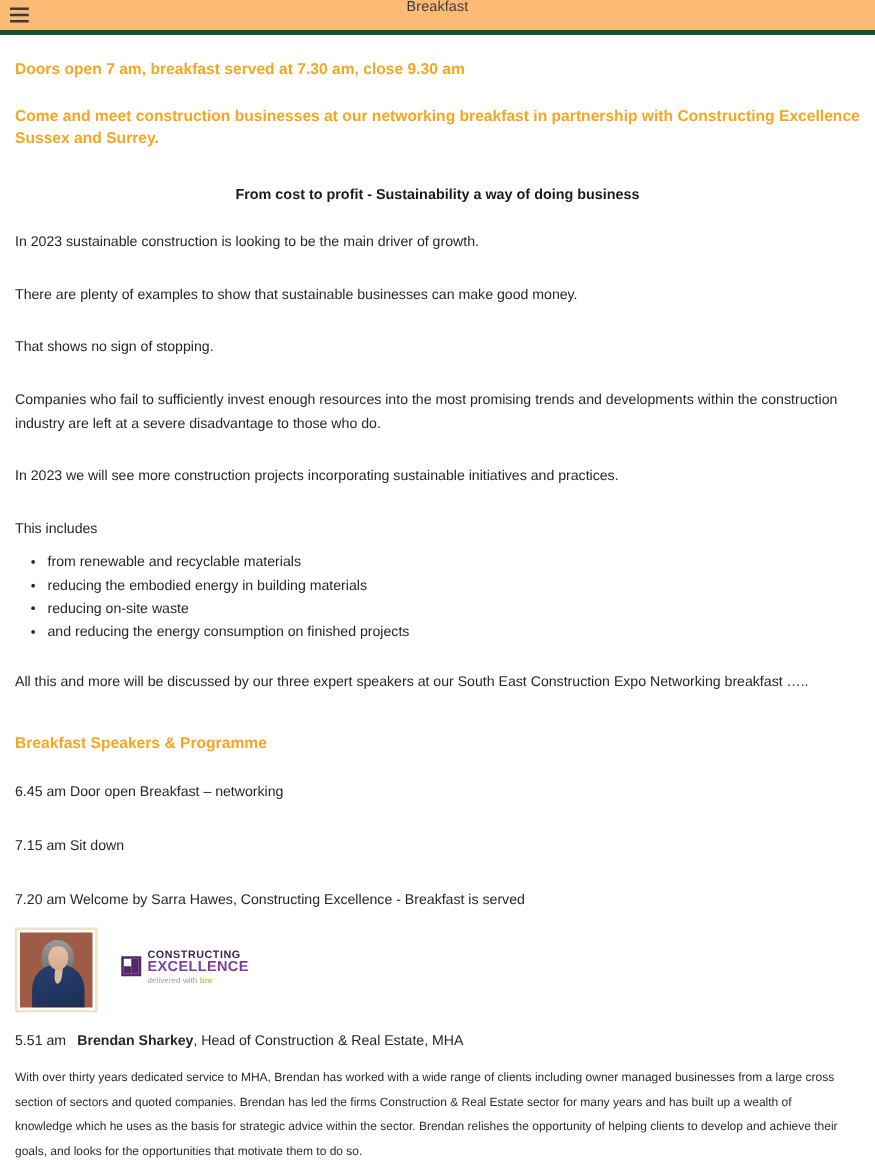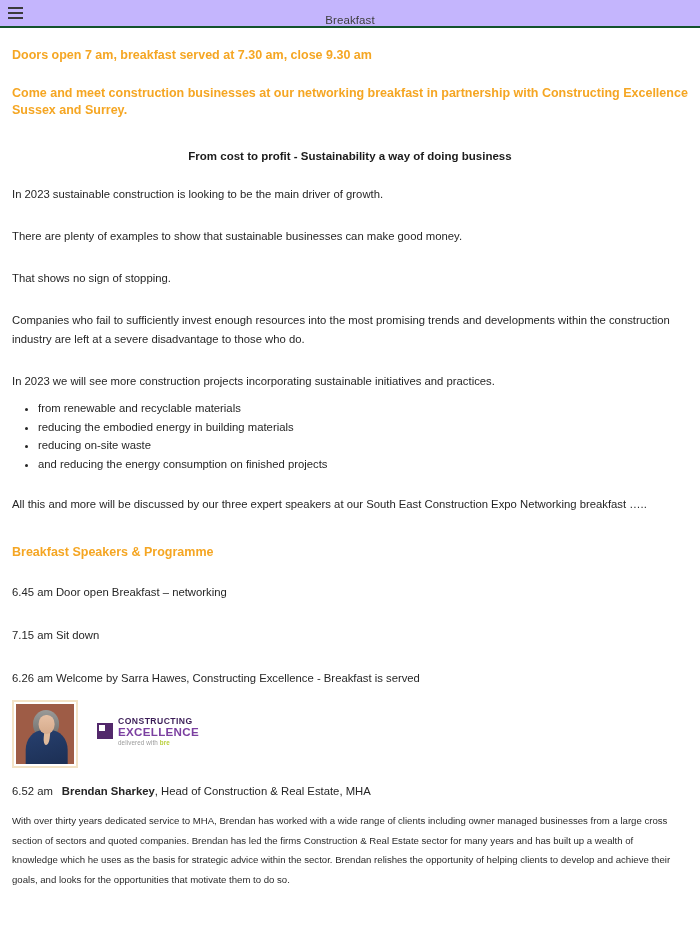--- a/index.html
+++ b/index.html
@@ -12,25 +12,25 @@
     height: 934px;
     font-family: "Liberation Sans", sans-serif;
     color: #222222;
     overflow: hidden;
     position: relative;
   }
 
   
   .appbar {
     height: 28px;
-    border-bottom: 2px solid #14532d;
+    border-bottom: 4px solid #14532d;
     display: flex;
-    align-items: flex-end;
+    align-items: flex-start;
     position: relative;
-    background: #c4b5fd;
+    background: #fdba74;
     box-sizing: border-box;
   }
   .hamburger {
     position: absolute;
     left: 8px;
     top: 50%;
     transform: translateY(-50%);
     width: 15px;
     height: 12px;
     display: flex;
@@ -287,54 +287,55 @@
   <p class="h-orange lead-2">Come and meet construction businesses at our networking breakfast in partnership with Constructing Excellence Sussex and Surrey.</p>
 
   <h3 class="h-sub">From cost to profit - Sustainability a way of doing business</h3>
 
   <p class="body">In 2023 sustainable construction is looking to be the main driver of growth.</p>
   <p class="body">There are plenty of examples to show that sustainable businesses can make good money.</p>
   <p class="body">That shows no sign of stopping.</p>
   <p class="body">Companies who fail to sufficiently invest enough resources into the most promising trends and developments within the construction industry are left at a severe disadvantage to those who do.</p>
   <p class="body">In 2023 we will see more construction projects incorporating sustainable initiatives and practices.</p>
 
+  <p class="body">This includes</p>
 
   <ul class="bullets">
     <li>from renewable and recyclable materials</li>
     <li>reducing the embodied energy in building materials</li>
     <li>reducing on-site waste</li>
     <li>and reducing the energy consumption on finished projects</li>
   </ul>
 
   <p class="body tight">All this and more will be discussed by our three expert speakers at our South East Construction Expo Networking breakfast …..</p>
 
   <h3 class="section-heading">Breakfast Speakers &amp; Programme</h3>
 
   <p class="prog-line">6.45 am Door open Breakfast – networking</p>
   <p class="prog-line">7.15 am Sit down</p>
-  <p class="prog-line">6.26 am Welcome by Sarra Hawes, Constructing Excellence - Breakfast is served</p>
+  <p class="prog-line">7.20 am Welcome by Sarra Hawes, Constructing Excellence - Breakfast is served</p>
 
   <div class="media-row">
     <div class="photo-frame">
       <div class="photo-inner ph-brick">
         <div class="torso-navy"></div>
       </div>
     </div>
 
     <div class="ce-logo">
       <div class="ce-mark"></div>
       <div class="ce-words">
         <div class="ce-l1">CONSTRUCTING</div>
         <div class="ce-l2">EXCELLENCE</div>
         <div class="ce-l3"><span>delivered with </span><span class="bre">bre</span></div>
       </div>
     </div>
   </div>
 
-  <p class="speaker-line"><span>6.52 am</span><span class="nm">Brendan Sharkey</span><span>, Head of Construction &amp; Real Estate, MHA</span></p>
+  <p class="speaker-line"><span>5.51 am</span><span class="nm">Brendan Sharkey</span><span>, Head of Construction &amp; Real Estate, MHA</span></p>
 
   <p class="bio">With over thirty years dedicated service to MHA, Brendan has worked with a wide range of clients including owner managed businesses from a large cross section of sectors and quoted companies. Brendan has led the firms Construction &amp; Real Estate sector for many years and has built up a wealth of knowledge which he uses as the basis for strategic advice within the sector. Brendan relishes the opportunity of helping clients to develop and achieve their goals, and looks for the opportunities that motivate them to do so.</p>
 
   <div class="media-row">
     
 
     
   </div>
 
 </div>

